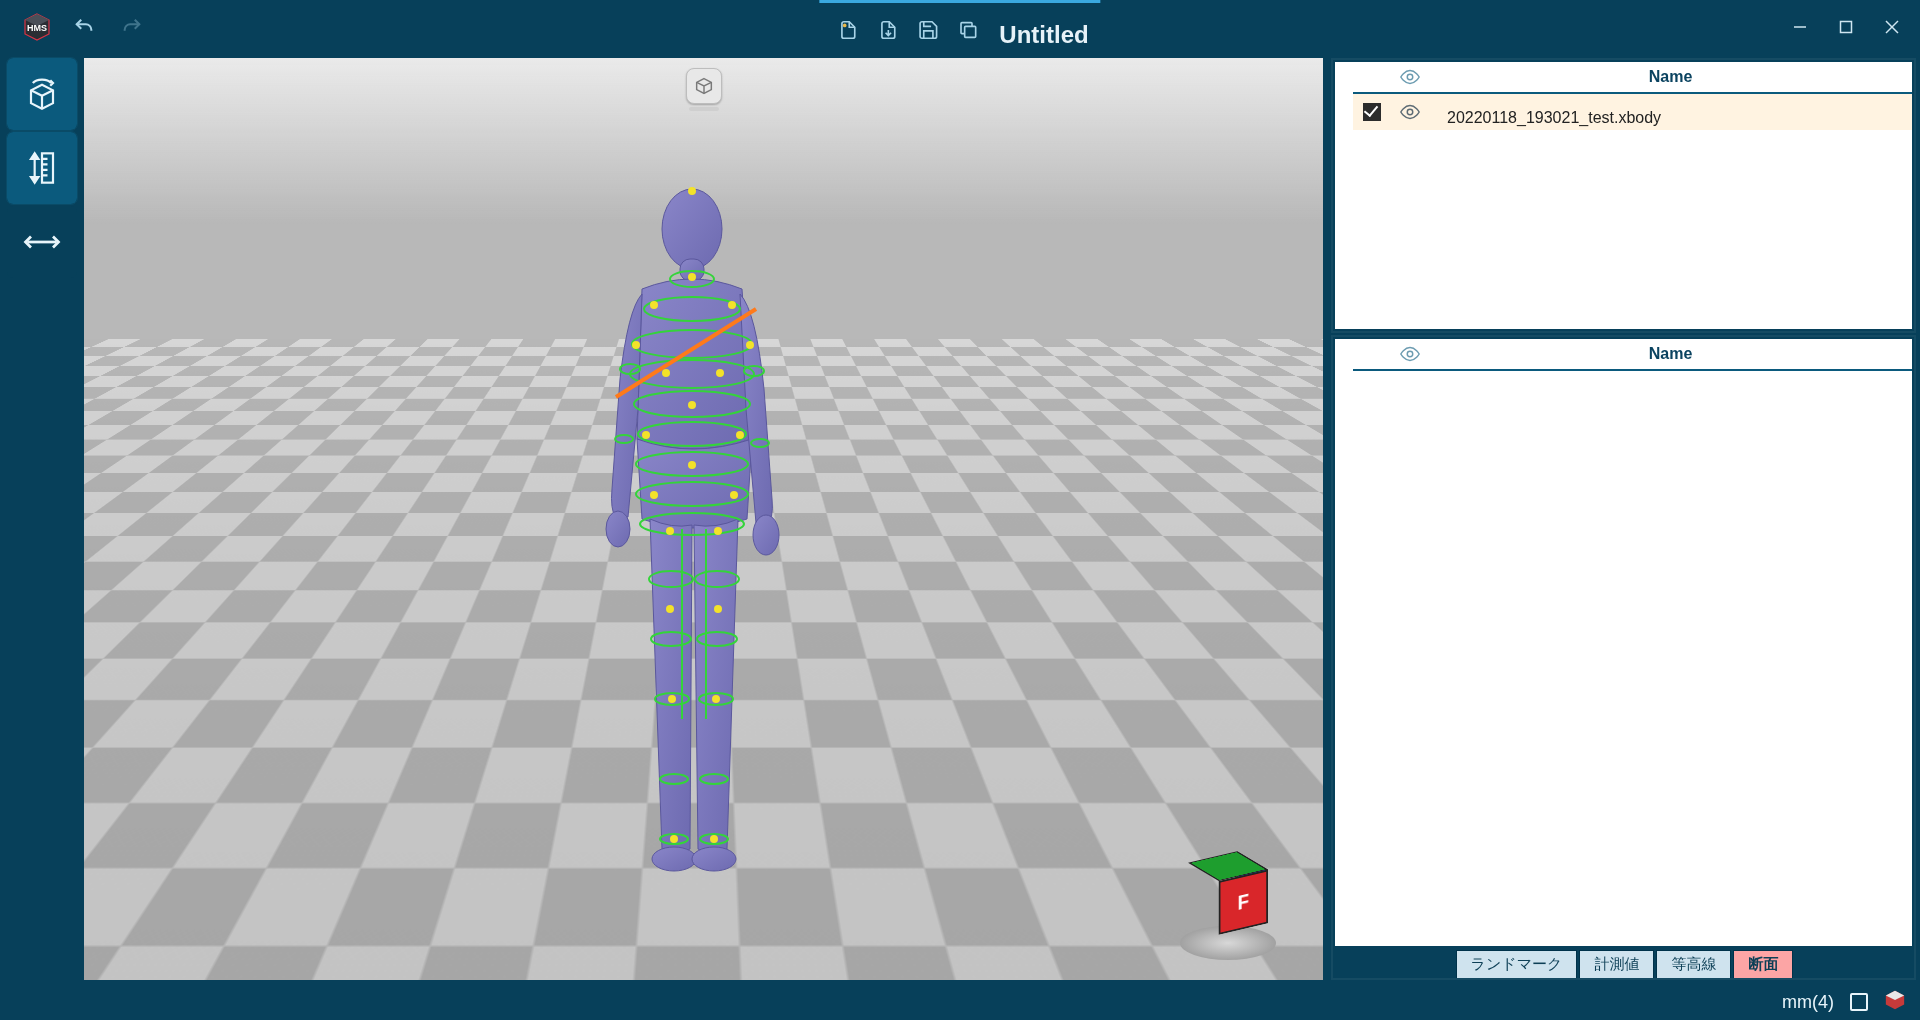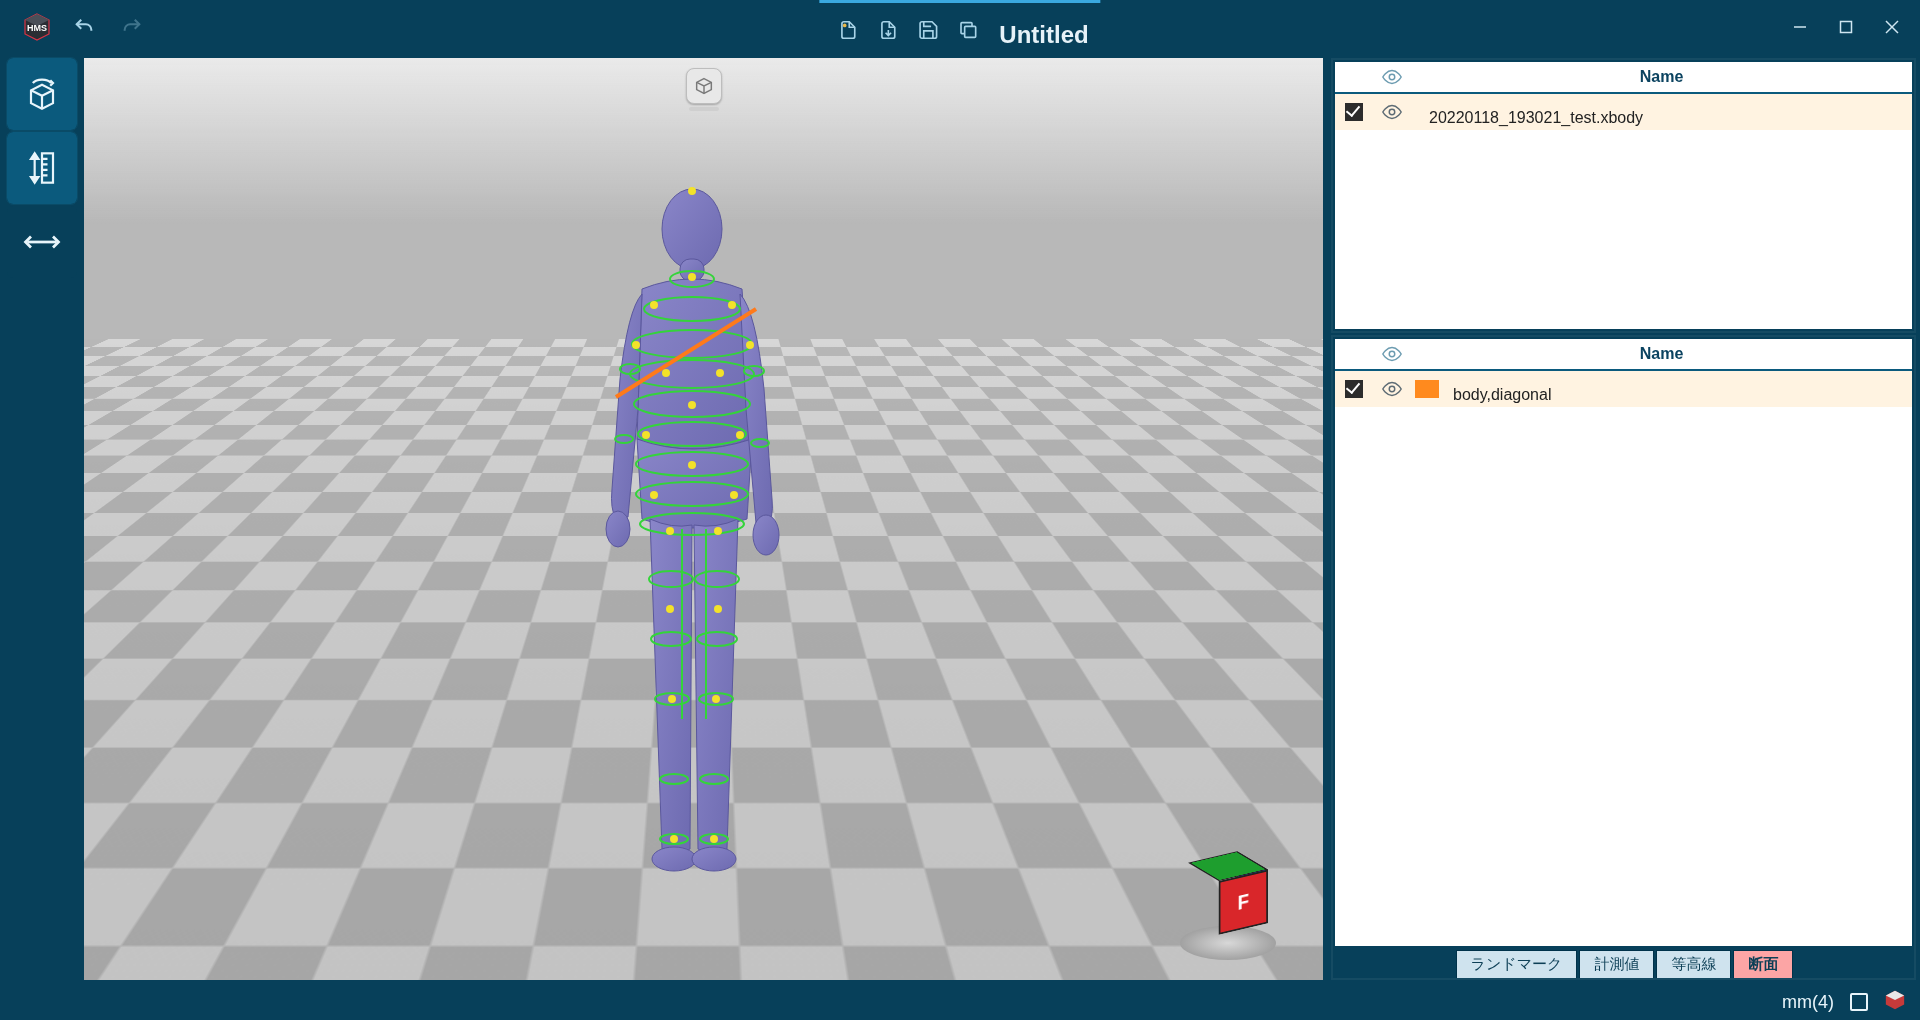--- a/index.html
+++ b/index.html
@@ -50,21 +50,21 @@
 .face { position: absolute; width: 58px; height: 58px; display: flex; align-items: center; justify-content: center; font-weight: 700; font-size: 22px; color: #fff; border: 2px solid #222; }
 .front { background: #d9262a; transform: translateZ(29px); }
 .right { background: #2848d9; transform: rotateY(90deg) translateZ(29px); }
 .top { background: #1e9e2e; transform: rotateX(90deg) translateZ(29px); }
 
 
 .rightcol { width: 585px; display: flex; flex-direction: column; gap: 2px; margin: 4px 4px 4px 0; }
 .panel { background: #07405a; border: 2px solid rgba(255,255,255,0.06); display: flex; flex-direction: column; min-height: 0; }
 .panel-top { flex: 0 0 275px; }
 .panel-bottom { flex: 1; }
-.panel-inner { background: #ffffff; margin: 2px; flex: 1; display: flex; flex-direction: column; min-height: 0; }
+.panel-inner { background: #ffffff; margin: 2px; flex: 1; display: flex; flex-direction: column; min-height: 0; padding-left: 18px; }
 
 .header-row { display: flex; align-items: center; height: 32px; border-bottom: 2px solid #0b5a7d; color: #0b4360; font-weight: 600; font-size: 16px; }
 .hr-check { width: 38px; display: flex; justify-content: center; }
 .hr-eye { width: 38px; display: flex; justify-content: center; color: #0b5a7d; opacity: .6; }
 .hr-name { flex: 1; text-align: center; }
 
 .data-row { display: flex; align-items: center; height: 36px; color: #333; font-size: 16px; }
 .data-row.hi { background: #fff3e1; }
 .cell-check { width: 38px; display: flex; justify-content: center; }
 .cell-eye { width: 38px; display: flex; justify-content: center; color: #5d6b74; }
@@ -326,33 +326,20 @@
         <div class="header-row">
           <div class="hr-check"></div>
           <div class="hr-eye">
             <svg width="22" height="22" viewBox="0 0 24 24" fill="none" stroke="#0b5a7d" stroke-width="1.6">
                 <path d="M2 12s4-7 10-7 10 7 10 7-4 7-10 7S2 12 2 12z"></path>
                 <circle cx="12" cy="12" r="3"></circle>
               </svg>
           </div>
           <div class="hr-name">Name</div>
         </div>
-        <div class="data-row hi">
-          <div class="cell-check">
-              <input type="checkbox" class="chk" checked="" style="">
-            </div>
-          <div class="cell-eye">
-            <svg width="22" height="22" viewBox="0 0 24 24" fill="none" stroke="#5d6b74" stroke-width="1.6">
-                <path d="M2 12s4-7 10-7 10 7 10 7-4 7-10 7S2 12 2 12z"></path>
-                <circle cx="12" cy="12" r="3"></circle>
-              </svg>
-          </div>
-          <div class="cell-swatch"></div>
-          <div class="cell-name" style="padding-left:4px">body,diagonal</div>
-        </div>
         <div class="panel-fill"></div>
       </div>
       <div class="tabbar">
         <div class="tab">ランドマーク</div>
         <div class="tab">計測値</div>
         <div class="tab">等高線</div>
         <div class="tab active">断面</div>
       </div>
     </div>
 

